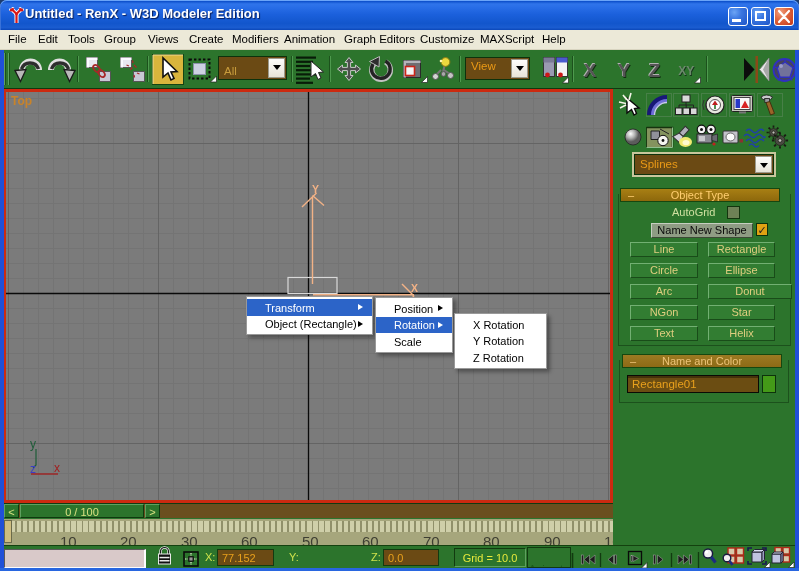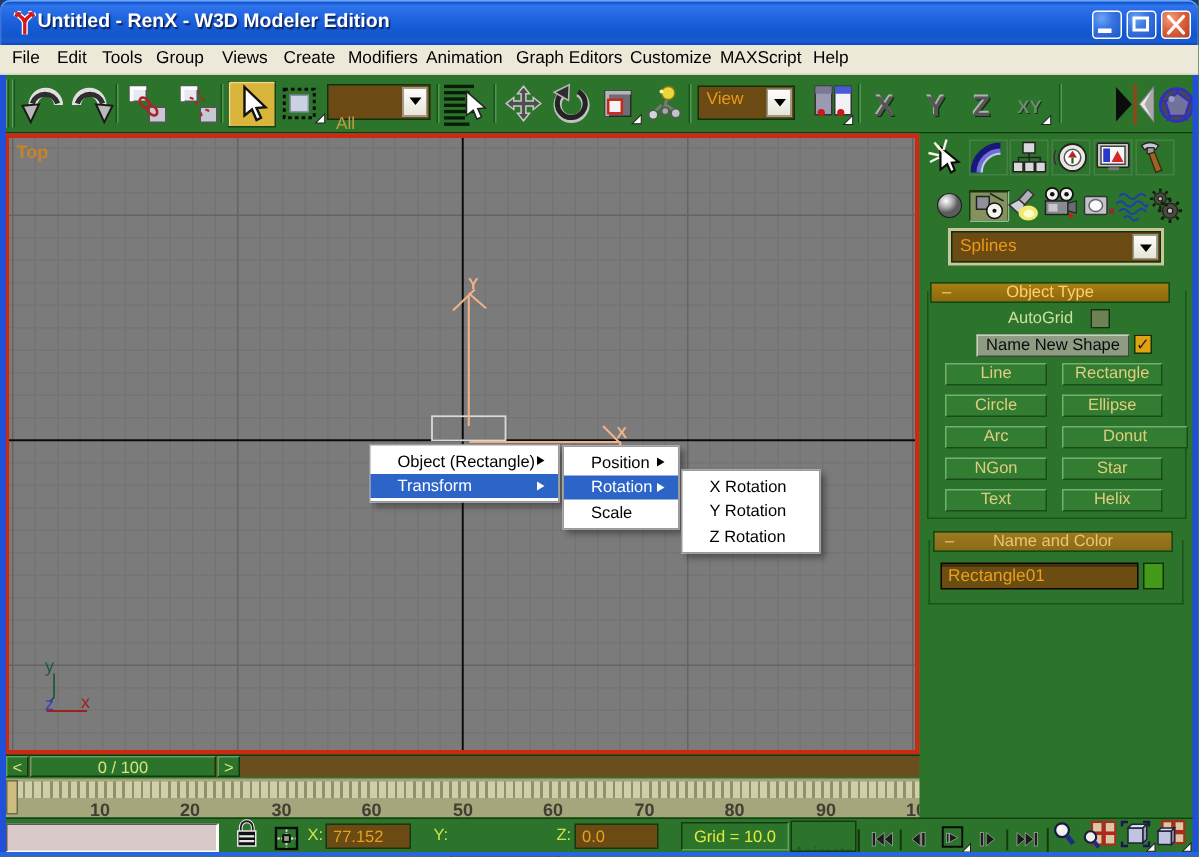--- a/index.html
+++ b/index.html
@@ -50,21 +50,21 @@
 
 #timeslider { left:3px; top:503px; width:610px; height:15px; background:#6a4f1e; border-top:1px solid #123a10; }
 #tsL { position:absolute; left:1px; top:0px; width:15px; height:14px; background:#2c742c; border:1px solid #0f3a0e; border-top-color:#5fa05f; border-left-color:#5fa05f; color:#d8e080; font-size:11px; text-align:center; line-height:14px;}
 #tsHandle { position:absolute; left:17px; top:0px; width:124px; height:14px; background:#2c742c; border:1px solid #0f3a0e; border-top-color:#5fa05f; border-left-color:#5fa05f; color:#d8e080; font-size:11px; text-align:center; line-height:14px; }
 #tsR { position:absolute; left:142px; top:0px; width:15px; height:14px; background:#2c742c; border:1px solid #0f3a0e; border-top-color:#5fa05f; border-left-color:#5fa05f; color:#d8e080; font-size:11px; text-align:center; line-height:14px;}
 
 
 #ruler { left:3px; top:519px; width:610px; height:26px; background:#a6a67c; overflow:hidden; }
 #rulerticks { position:absolute; left:0; top:2px; width:610px; height:11px;
   background:repeating-linear-gradient(90deg,#90906a 0px,#90906a 1.8px,#cfcfa9 1.8px,#cfcfa9 6.05px); }
-.rnum { position:absolute; top:14px; color:#3f3f33; font-size:12px;font-weight:bold; }
+.rnum { position:absolute; top:14px; color:#3f3f33; font-size:15px; }
 #rthumb { position:absolute; left:1px; top:1px; width:8px; height:23px; background:#cdbd80; border:1px solid #6b6b4a; }
 
 
 #statusbar { left:0; top:545px; width:799px; height:23px; background:#2c742c; border-top:1px solid #14410f; }
 #prompt { position:absolute; left:4px; top:3px; width:142px; height:19px; background:#d9c9c9; border-top:1px solid #5a5a5a; border-left:1px solid #5a5a5a; border-right:2px solid #fdfdfd; border-bottom:1px solid #fdfdfd; }
 .slab { position:absolute; top:5px; color:#cfe24c; font-size:11px; }
 .sfield { position:absolute; top:3px; height:17px; background:#6b4a14; border:1px solid #123a10; color:#e8a01c; font-size:11px; padding:2px 0 0 4px; }
 #gridbox { position:absolute; left:454px; top:2px; width:72px; height:19px; border:1px solid #123a10; border-bottom-color:#5fa05f; border-right-color:#5fa05f; color:#e6e83c; font-size:11px; text-align:center; padding-top:3px; background:#2c742c; }
 
 
@@ -252,21 +252,21 @@
 
   <g stroke="#3030c0" fill="none">
     <circle cx="784.5" cy="20" r="11" stroke-width="1.8" fill="#44445e"></circle>
     <polygon points="785,12 793,17.8 790,27.2 780,27.2 777,17.8" stroke-width="1.4" fill="#72729a"></polygon>
     <path d="M785 12 L785 8.5 M793 17.8 L796.5 16.5 M790 27.2 L792 30.5 M780 27.2 L778 30.5 M777 17.8 L773.5 16.5" stroke-width="1.3"></path>
     <circle cx="781" cy="16" r="2" fill="#9a9ac8" stroke="none"></circle>
   </g>
 </svg>
 
 <div class="combo" style="left:218px;top:6px;width:69px;height:24px;">
-      <span class="ctext" style="top:20px;color:#c89c3c;">All</span>
+      <span class="ctext" style="top:8px;color:#c89c3c;">All</span>
       <span class="cbtn" style="width:17px;"></span>
     </div>
 
 <div class="combo" style="left:465px;top:7px;width:65px;height:23px;">
       <span class="ctext" style="top:2px;">View</span>
       <span class="cbtn" style="width:17px;"></span>
     </div>
 </div>
 
 <div class="abs" id="viewport">
@@ -584,22 +584,22 @@
   <text x="411" y="292" fill="#f2b286" font-size="10.5" font-weight="bold" font-family="Liberation Sans">X</text>
 
   <text x="30" y="448" fill="#1e5c38" font-size="12" font-family="Liberation Sans">y</text>
   <polyline points="36,449 36,465 33,468" fill="none" stroke="#1e5c38" stroke-width="1.2"></polyline>
   <text x="30" y="473" fill="#3c3cc8" font-size="12" font-family="Liberation Sans">z</text>
   <line x1="31" y1="474" x2="58" y2="474" stroke="#a02020" stroke-width="1.4"></line>
   <text x="54" y="472" fill="#a02020" font-size="12" font-family="Liberation Sans">x</text>
 </svg>
 
 <div class="menu" style="left:246px;top:296px;width:127px;">
+  <div class="mi hl">Transform<span class="arr"></span></div>
   <div class="mi">Object (Rectangle)<span class="arr"></span></div>
-  <div class="mi hl">Transform<span class="arr"></span></div>
 </div>
 <div class="menu" style="left:375px;top:297px;width:78px;">
   <div class="mi">Position<span class="arr"></span></div>
   <div class="mi hl">Rotation<span class="arr"></span></div>
   <div class="mi">Scale</div>
 </div>
 <div class="menu" style="left:454px;top:313px;width:93px;">
   <div class="mi">X Rotation</div>
   <div class="mi">Y Rotation</div>
   <div class="mi">Z Rotation</div>

